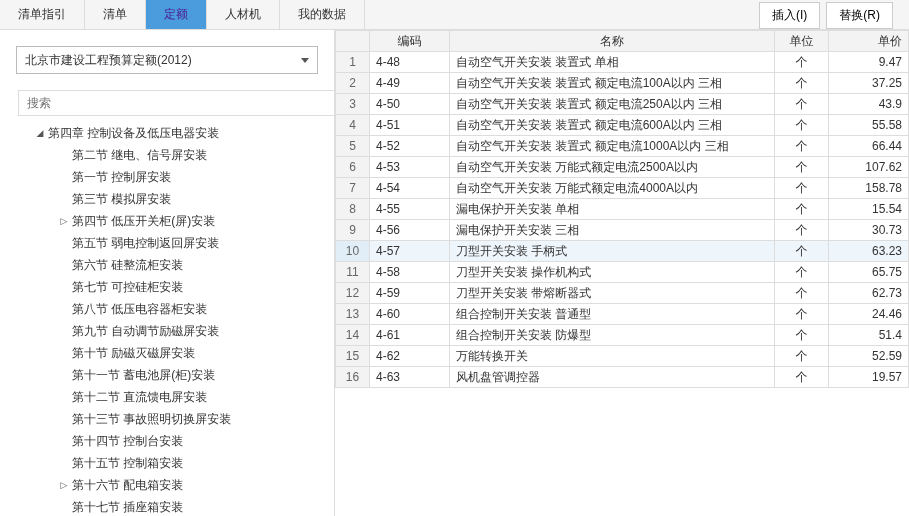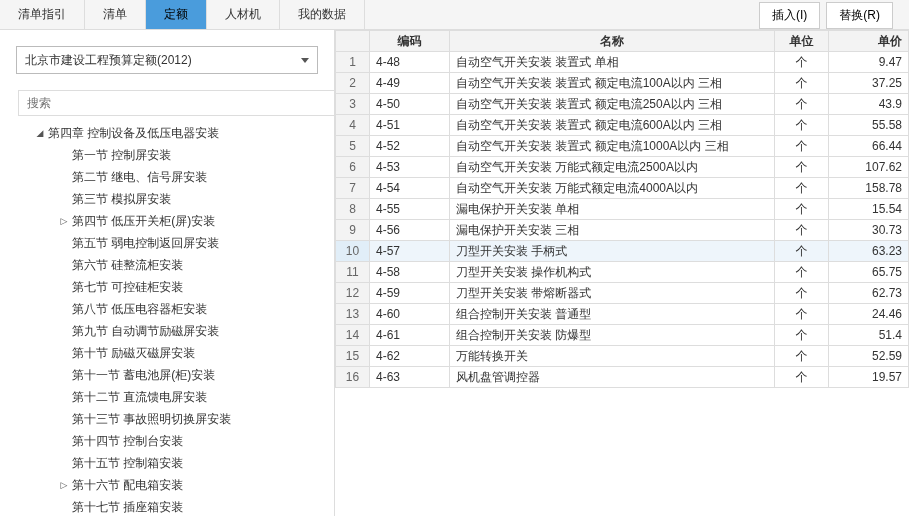--- a/index.html
+++ b/index.html
@@ -1,38 +1,38 @@
 <!DOCTYPE html>
 <html><head>
 <meta charset="utf-8">
 <style>
 *{box-sizing:border-box;margin:0;padding:0}
 body{font-family:"Microsoft YaHei",Arial,sans-serif;font-size:12px;color:#333;background:#fff;width:909px;height:516px;overflow:hidden;display:flex;flex-direction:column}
 .topbar{display:flex;align-items:flex-end;background:#f5f5f5;border-bottom:1px solid #ddd;height:30px}
 .tabs{display:flex;flex:1}
 .tab{padding:0 18px;height:30px;line-height:30px;cursor:pointer;border-right:1px solid #ddd;background:#f5f5f5}
-.tab.active{background:#4a9cdc;color:#000000}
+.tab.active{background:#4a9cdc;color:#4c1d95}
 .top-btns{display:flex;gap:6px;margin-right:16px}
 .top-btn{background:#fff;border:1px solid #ccc;padding:4px 12px;cursor:pointer;font-size:12px}
 .main{display:flex;flex:1;overflow:hidden}
 .left{width:335px;border-right:1px solid #ddd;display:flex;flex-direction:column;overflow:hidden}
 .dropdown{margin:16px;border:1px solid #bbb;height:28px;display:flex;align-items:center;padding:0 8px;justify-content:space-between;cursor:pointer}
 .caret-down{width:0;height:0;border-left:4px solid transparent;border-right:4px solid transparent;border-top:5px solid #555}
 .search{margin:0 6px 6px 18px;border:1px solid #ddd;height:26px;padding:0 8px;font-size:12px;width:calc(100% - 12px)}
 .tree{flex:1;overflow-y:auto;padding-left:6px}
 .tree-row{height:22px;line-height:22px;white-space:nowrap;cursor:pointer;display:flex;align-items:center}
 .tree-row.selected{background:#cce5f6}
 .tw{display:inline-block;width:12px;text-align:center;color:#555;margin-right:2px}
 .ind1{padding-left:28px}
 .ind2{padding-left:52px}
 .right{flex:1;display:flex;flex-direction:column;overflow:hidden}
 .grid{flex:1;overflow:auto}
 table{border-collapse:collapse;width:100%;font-size:12px}
 th,td{border:1px solid #ddd;height:21px;padding:0 6px}
-th{background:#f3f3f3;font-weight:bold;text-align:center}
+th{background:#f3f3f3;font-weight:normal;text-align:center}
 th.row-h,td.row-h{width:34px;text-align:center;background:#f3f3f3;color:#666}
 .col-code{width:80px}
 .col-unit{width:54px;text-align:center}
 .col-price{width:80px;text-align:right}
 tr.sel td{background:#eef5fb}
 tr.sel td.row-h{background:#e1eef8}
 </style>
 </head>
 <body>
 
@@ -57,25 +57,25 @@
       <span class="caret-down"></span>
     </div>
     <input class="search" placeholder="搜索" style="">
     <div class="tree" id="tree-view">
         <div class="tree-row ind1">
           <span class="tw" style="font-size: 9px;">◢</span>
           <span>第四章 控制设备及低压电器安装</span>
         </div>
         <div class="tree-row ind2">
           <span class="tw" style="font-size: 9px;"></span>
+          <span>第二节 继电、信号屏安装</span>
+        </div>
+        <div class="tree-row ind2">
+          <span class="tw" style="font-size: 9px;"></span>
           <span>第一节 控制屏安装</span>
-        </div>
-        <div class="tree-row ind2">
-          <span class="tw" style="font-size: 9px;"></span>
-          <span>第二节 继电、信号屏安装</span>
         </div>
         <div class="tree-row ind2">
           <span class="tw" style="font-size: 9px;"></span>
           <span>第三节 模拟屏安装</span>
         </div>
         <div class="tree-row ind2">
           <span class="tw" style="font-size: 9px;">▷</span>
           <span>第四节 低压开关柜(屏)安装</span>
         </div>
         <div class="tree-row ind2">

